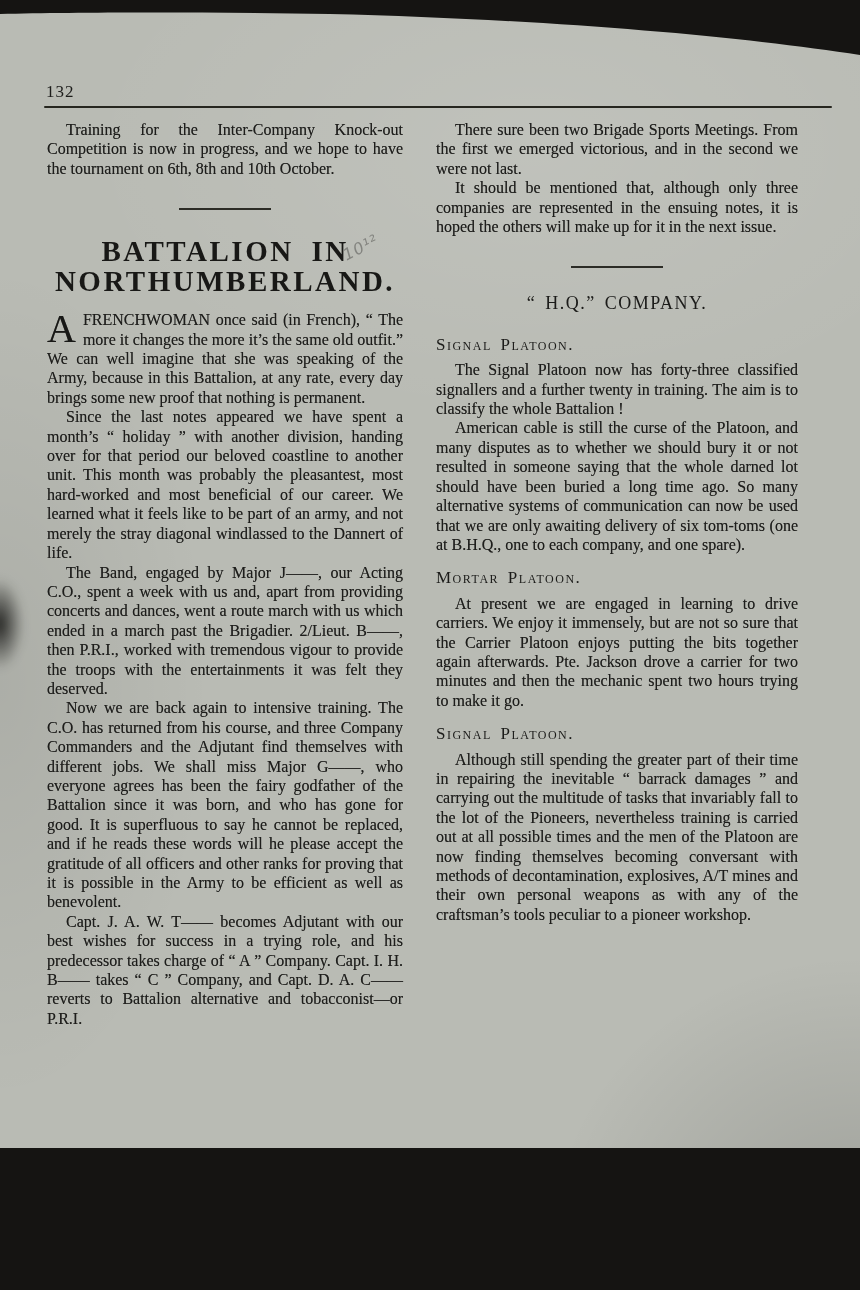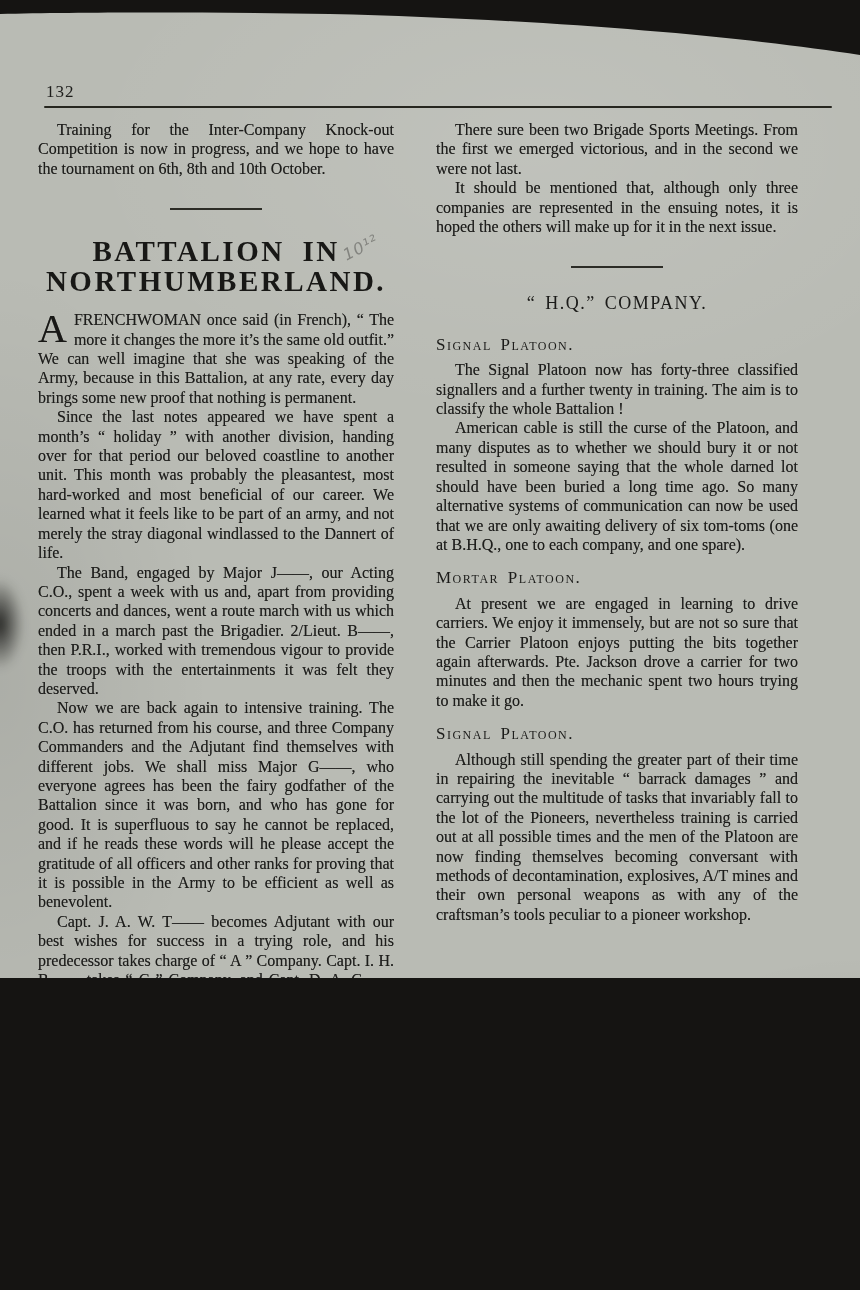--- a/index.html
+++ b/index.html
@@ -1,16 +1,16 @@
 <!DOCTYPE html>
 <html><head>
 <meta charset="utf-8">
 <style>
   html,body{margin:0;padding:0;background:#151412;}
-  #scan{position:relative;width:860px;height:978px;background:#151412;overflow:hidden;
+  #scan{position:relative;width:860px;height:1148px;background:#151412;overflow:hidden;
         font-family:"Liberation Serif","DejaVu Serif",serif;}
   
   #page{position:absolute;left:0;top:0;width:860px;height:1243px;
         background:
           radial-gradient(ellipse 700px 420px at 62% 12%, rgba(255,255,255,0.10), rgba(255,255,255,0) 65%),
           radial-gradient(ellipse 520px 480px at 100% 100%, rgba(0,0,0,0.14), rgba(0,0,0,0) 60%),
           radial-gradient(ellipse 300px 600px at 0% 55%, rgba(0,0,0,0.07), rgba(0,0,0,0) 70%),
           #b9bbb4;
         color:#1d1d1b;}
   
@@ -20,21 +20,21 @@
         background:radial-gradient(closest-side, rgba(18,18,16,0.9), rgba(18,18,16,0));
         filter:blur(4px);}
   
   #page-number{position:absolute;left:46px;top:82px;font-size:17px;letter-spacing:1px;}
   #journal-title{position:absolute;left:0;top:80px;width:860px;text-align:center;
         font-size:19px;font-weight:bold;letter-spacing:1.5px;}
   #header-rule{position:absolute;left:44px;top:106px;width:788px;height:2px;background:#26261f;
         border-radius:2px;}
   
   .col{position:absolute;top:120px;text-align:justify;font-size:16px;line-height:19.4px;}
-  #col-left{left:38px;width:356px;}
+  #col-left{left:47px;width:356px;}
   #col-right{left:436px;width:362px;}
   .col p{margin:0;text-indent:19px;
         text-shadow:0 0 0.5px rgba(28,28,26,0.55);}
   .divider{width:92px;height:2px;background:#2c2c26;margin:30px auto 26px auto;}
   
   .article-title{margin:2px 0 14px 0;text-align:center;font-weight:bold;font-size:29px;
         line-height:30px;letter-spacing:2.5px;word-spacing:8px;color:#181816;}
   
   .dropcap-para{text-indent:0 !important;}
   .dropcap{float:left;font-size:40px;line-height:34px;padding:2px 7px 0 0;font-weight:normal;

